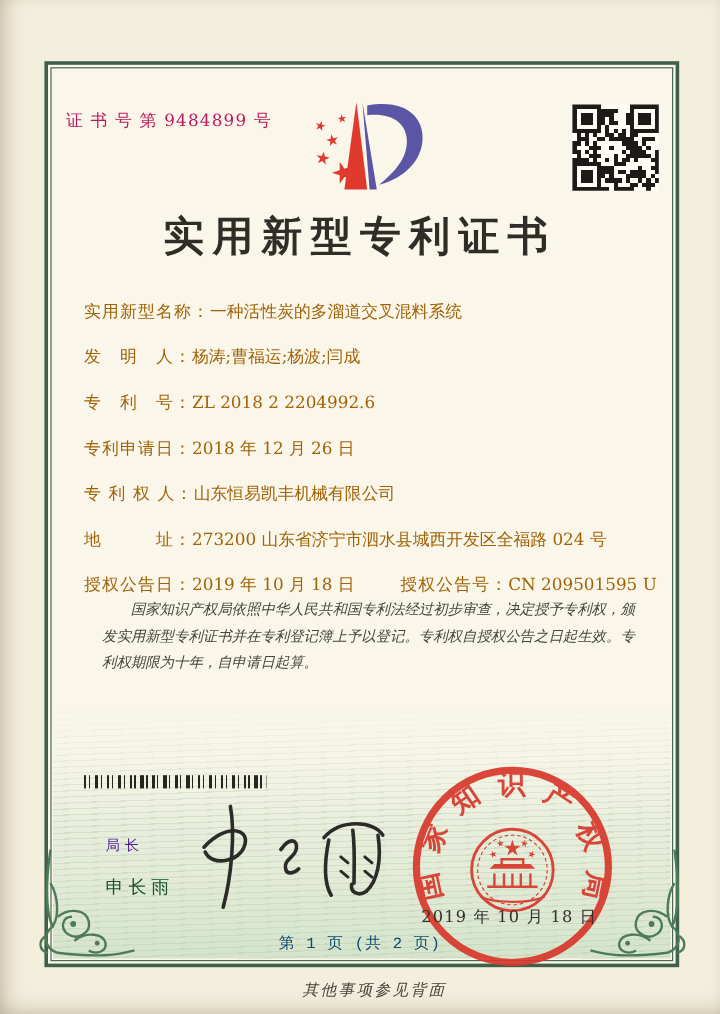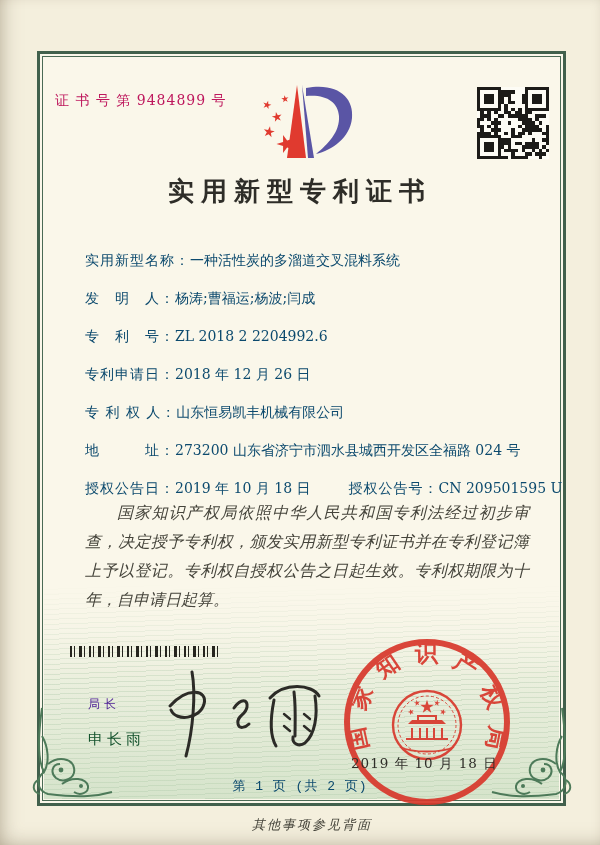--- a/index.html
+++ b/index.html
@@ -32,30 +32,30 @@
     mask-image:linear-gradient(to bottom, transparent 0, #000 45%);
   }
   .cert-number{
     position:absolute;left:55px;top:92px;
     font-size:14px;color:#be185d;letter-spacing:1px;
   }
   .logo{position:absolute;left:240px;top:80px;width:120px;height:88px;}
   .qr{position:absolute;left:477px;top:87px;width:72px;height:72px;background:#fdfcf5;}
   .title{
     position:absolute;left:0;top:174px;width:100%;
-    text-align:center;font-size:26px;font-weight:bold;color:#2e2d28;
+    text-align:center;font-size:34px;font-weight:bold;color:#2e2d28;
     letter-spacing:7px;
   }
-  .fields{position:absolute;left:85px;top:250px;width:448px;font-size:14px;color:#0c4a6e;}
+  .fields{position:absolute;left:70px;top:250px;width:448px;font-size:14px;color:#a16207;}
   .field-row{margin-bottom:17px;line-height:21px;white-space:nowrap;}
   .field-row .lbl{letter-spacing:1px;}
   .grant-group2{margin-left:38px;}
   .body-text{
     position:absolute;left:85px;top:498px;width:444px;
-    font-size:16px;line-height:1.82;color:#45443b;font-style:italic;
+    font-size:12px;line-height:1.82;color:#45443b;font-style:italic;
     text-align:justify;
   }
   .body-text p{margin:0;text-indent:2em;}
   .barcode{
     position:absolute;left:70px;top:646px;width:152px;height:11px;
     background:repeating-linear-gradient(90deg,
       #26251f 0 2px, transparent 2px 4px,
       #26251f 4px 5px, transparent 5px 9px,
       #26251f 9px 12px, transparent 12px 14px,
       #26251f 14px 15px, transparent 15px 19px);

